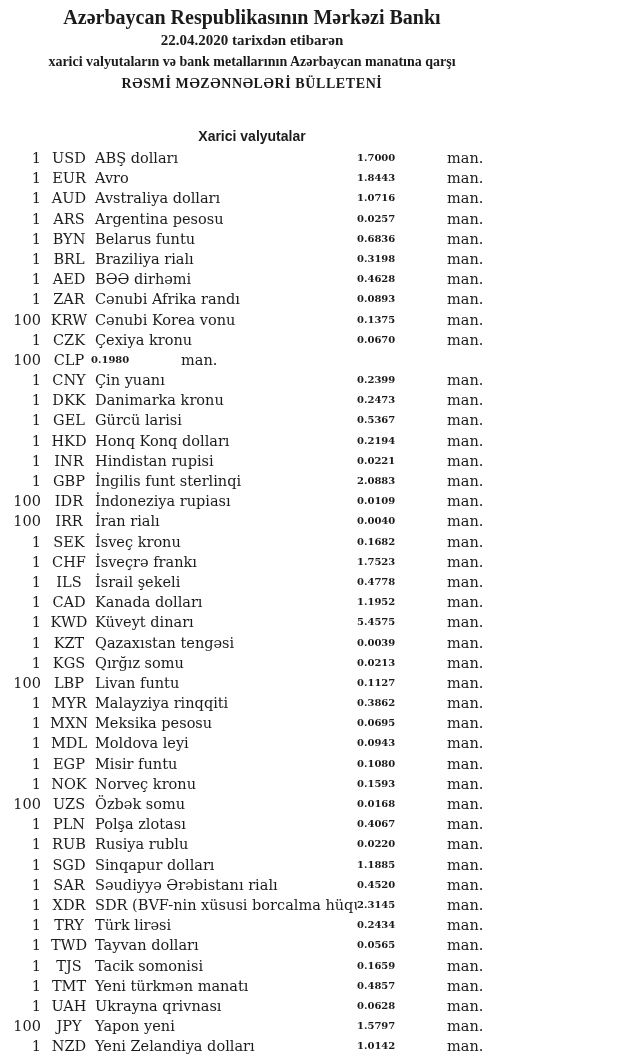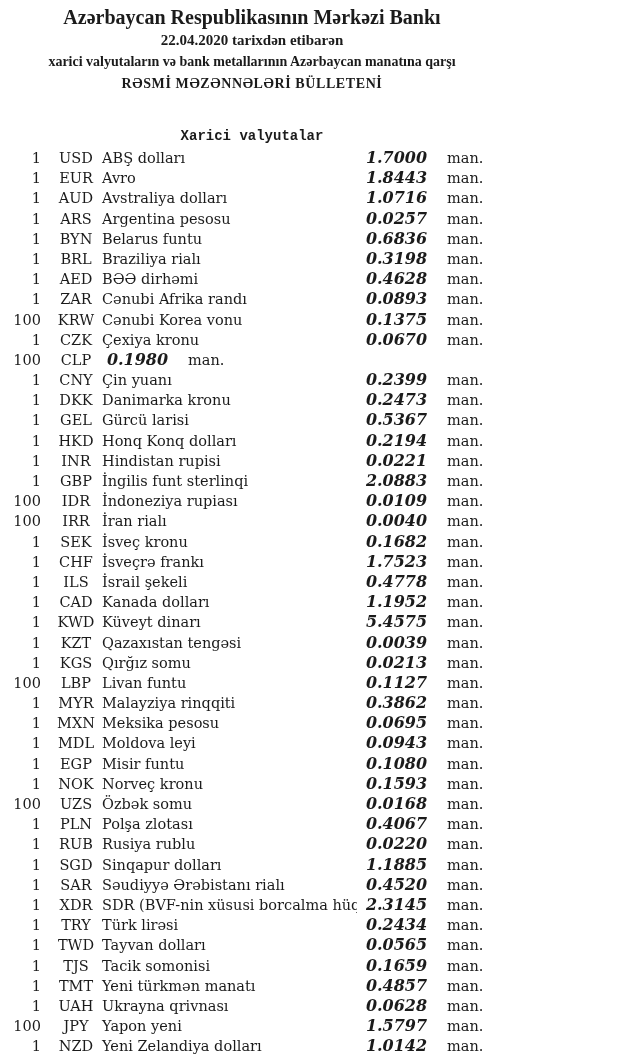--- a/index.html
+++ b/index.html
@@ -21,44 +21,43 @@
     padding-top: 5px;
     font-family: "Liberation Serif", serif;
     font-weight: bold;
   }
   .title   { font-size: 20px;   line-height: 24px; }
   .date    { font-size: 15px;   line-height: 22px; }
   .sub     { font-size: 14px; line-height: 22px; }
   .bul     { font-size: 14px;   line-height: 22px; letter-spacing: 0.6px; }
   .section {
     text-align: center;
-    font-family: Liberation Mono, monospace;
+    font-family: Liberation Sans, sans-serif;
     font-weight: bold;
     font-size: 14px;
     line-height: 20px;
     margin-top: 31px;
   }
   .table { margin-top: 2px; }
   .row {
     display: flex;
     height: 20.2px;
     line-height: 20.2px;
     font-size: 14.5px;
     white-space: nowrap;
   }
   .qty  { flex: none; width: 41px; text-align: right; }
-  .code { flex: none; width: 44px; margin-left: 13px; text-align: center; }
+  .code { flex: none; width: 44px; margin-left: 6px; text-align: center; }
   .name { flex: 1; padding-left: 4px; overflow: hidden; }
   .rate {
     flex: none;
     width: 90px;
-    text-align: center;
+    text-align: left;
     font-weight: bold;
-    font-style: italic;
-    font-size: 16px;
+    font-size: 10px;
     padding-right: 11px;
     box-sizing: border-box;
   }
   .unit { flex: none; width: 57px; }
 </style>
 </head>
 <body>
 
 <div class="page">
 

